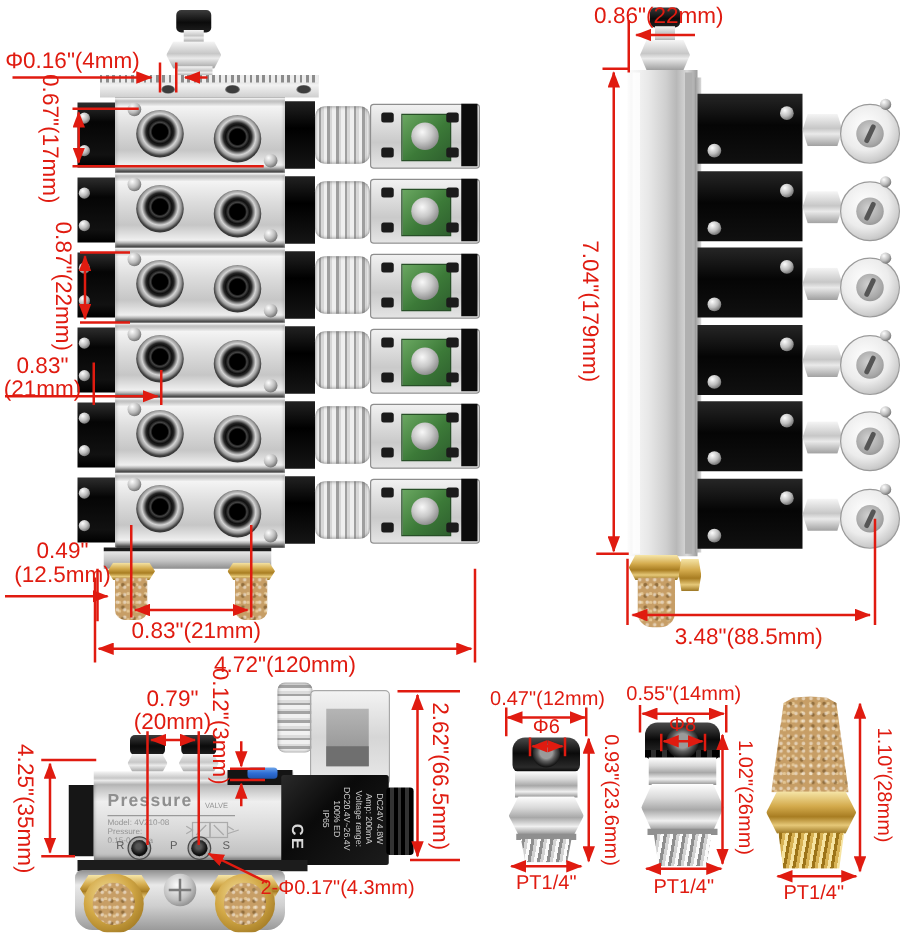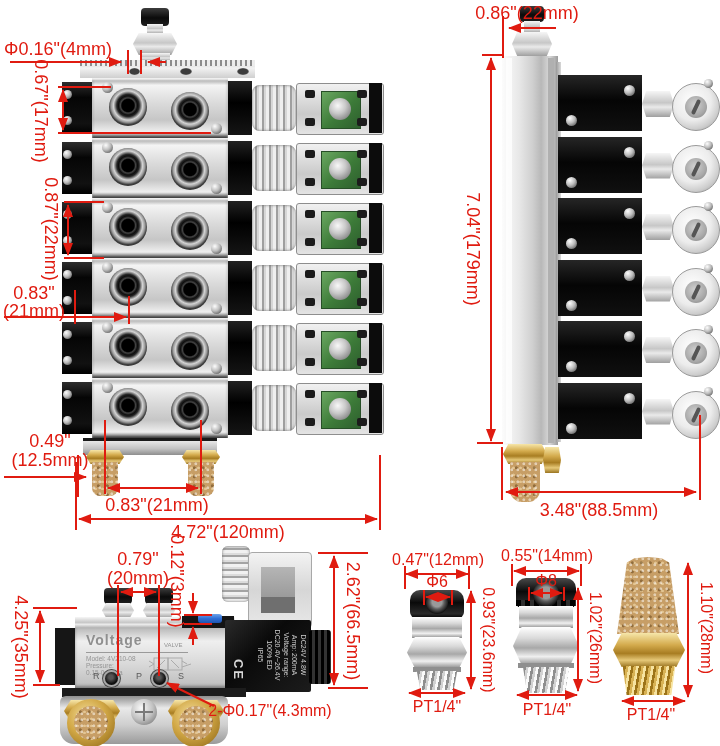--- a/index.html
+++ b/index.html
@@ -352,21 +352,21 @@
     <div class="abs capB" style="left:145px;top:588px;width:28px;height:16px"></div>
     <div class="abs met hexv" style="left:102px;top:603px;width:32px;height:15px"></div>
     <div class="abs met hexv" style="left:143px;top:603px;width:32px;height:15px"></div>
     <div class="abs met" style="left:75px;top:617px;width:160px;height:12px"></div>
     <div class="abs" style="left:182px;top:616px;width:52px;height:13px;background:#141414"></div>
     <div class="abs blueBtn" style="left:198px;top:614px;width:24px;height:9px"></div>
 
     <div class="abs" style="left:55px;top:628px;width:20px;height:57px;background:#161616"></div>
     <div class="abs valveFace" style="left:75px;top:628px;width:160px;height:60px"></div>
 
-    <div class="bodytxt" style="left:86px;top:633px;font-size:14px;font-weight:bold;color:#8f8f8f;letter-spacing:1px">Voltage</div>
+    <div class="bodytxt" style="left:86px;top:633px;font-size:14px;font-weight:bold;color:#8f8f8f;letter-spacing:1px">Pressure</div>
     <div class="bodytxt" style="left:164px;top:642px;font-size:6px">VALVE</div>
     <div class="abs" style="left:86px;top:652px;width:102px;border-top:1px solid #9a9a9a;z-index:6"></div>
     <div class="bodytxt" style="left:86px;top:656px">Model: 4V210-08</div>
     <div class="bodytxt" style="left:86px;top:663px">Pressure:</div>
     <div class="bodytxt" style="left:86px;top:670px">0.15-0.8Mpa</div>
 
     <svg class="abs" style="left:148px;top:656px;z-index:6" width="44" height="16" viewBox="0 0 44 16">
       <rect x="6" y="2" width="14" height="12" fill="none" stroke="#ababab" stroke-width="1"></rect>
       <rect x="20" y="2" width="14" height="12" fill="none" stroke="#ababab" stroke-width="1"></rect>
       <path d="M9,12 L17,4 M23,4 L31,12" stroke="#ababab" stroke-width="1"></path>

